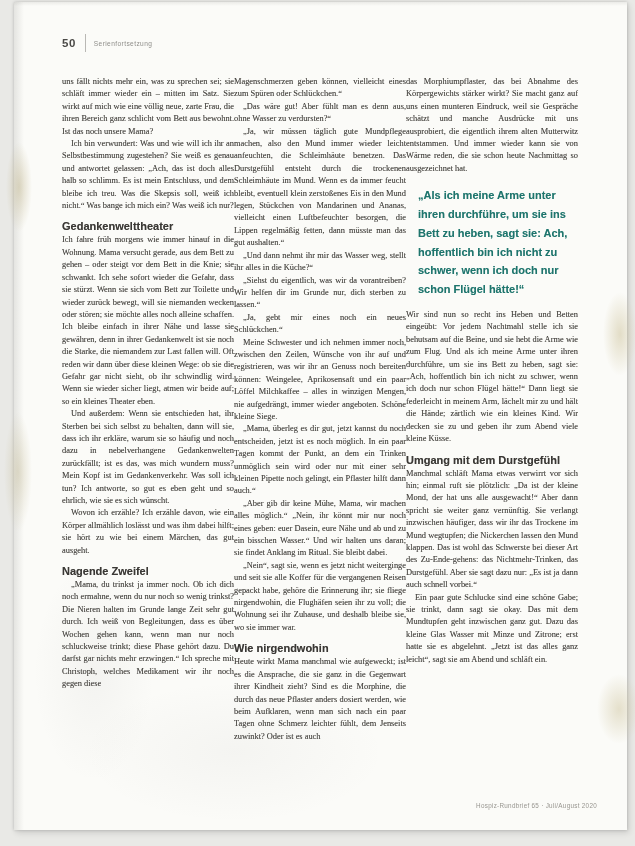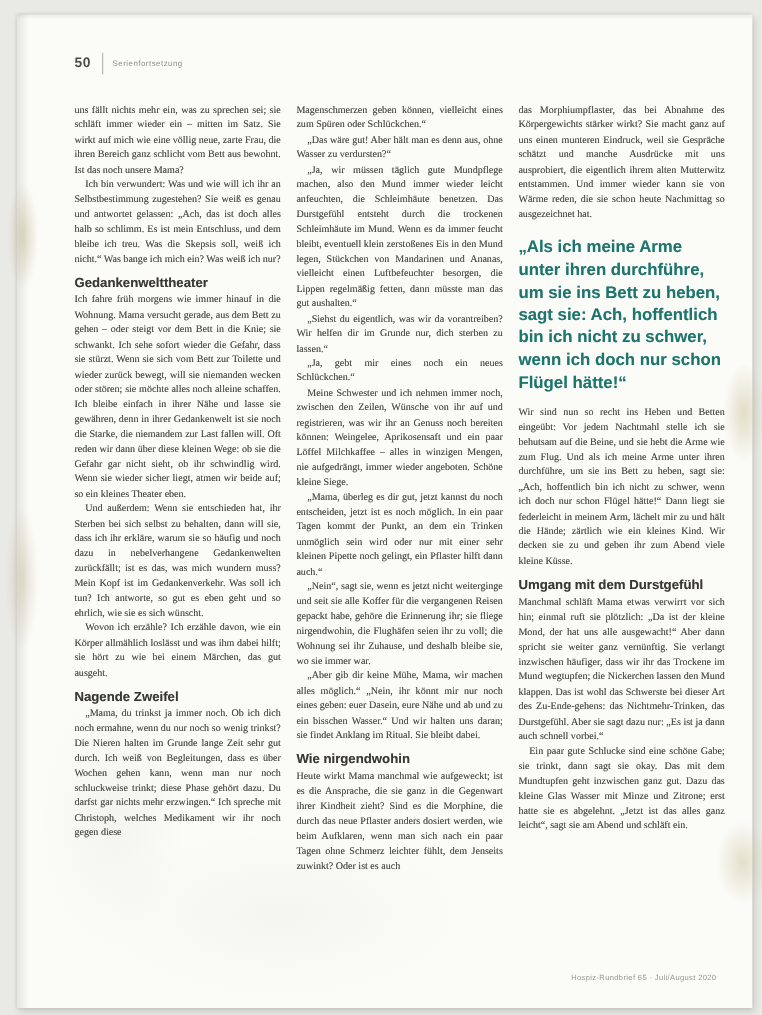--- a/index.html
+++ b/index.html
@@ -1,19 +1,19 @@
 <!DOCTYPE html>
 <html lang="de" style="--quote: #1e756d;"><head>
 <meta charset="utf-8">
 <style>
   html,body{margin:0;padding:0;width:635px;height:846px;overflow:hidden;
     background:#e9e9e6;font-family:"Liberation Serif",serif;}
   .backdrop{position:absolute;inset:0;background:#e9e9e6;}
   
-  .page{position:absolute;left:14px;top:12px;width:613px;height:828px;
+  .page{position:absolute;left:14px;top:2px;width:613px;height:828px;
     background:#fbfbf8;
     box-shadow:0 0 3px rgba(0,0,0,.18), 2px 3px 6px rgba(0,0,0,.12);
   }
   
   .artifact{position:absolute;pointer-events:none;}
   .a-leftedge{left:0;top:0;width:10px;height:100%;
     background:linear-gradient(90deg,rgba(90,90,85,.14),rgba(90,90,85,0));}
   .a-topedge{left:0;top:0;width:100%;height:4px;
     background:linear-gradient(180deg,rgba(90,90,85,.10),rgba(90,90,85,0));}
   .a-blob1{left:-8px;top:140px;width:26px;height:90px;border-radius:50%;
@@ -32,30 +32,30 @@
   
   .pagehead{position:absolute;left:48px;top:32px;display:flex;align-items:center;}
   .pagenum{font-family:"Liberation Sans",sans-serif;font-weight:bold;
     font-size:11.5px;color:#4b4a47;letter-spacing:.5px;}
   .headrule{display:inline-block;width:1px;height:18px;background:#b9b8b4;
     margin:0 8px 0 9px;}
   .sectionlabel{font-family:"Liberation Sans",sans-serif;font-size:6.6px;
     color:#8f8e8a;letter-spacing:.4px;}
 
   
-  .cols{position:absolute;left:48px;top:74px;width:542px;display:flex;gap:13px;}
+  .cols{position:absolute;left:48px;top:74px;width:542px;display:flex;}
   .col{width:172px;flex:0 0 172px;}
   .body{margin:0;font-size:8.4px;line-height:12.4px;color:#4a4844;
     text-align:justify;text-shadow:0 0 .5px rgba(80,78,74,.55);hyphens:auto;}
   .body.indent{text-indent:9px;}
   .subhead{margin:9px 0 3px 0;font-family:"Liberation Sans",sans-serif;
     font-weight:bold;font-size:11px;line-height:10px;color:#3a3835;
     text-shadow:0 0 .4px rgba(60,58,54,.5);}
-  .pullquote{margin:11px 0 10px 0;font-family:"Liberation Sans",sans-serif;
-    font-weight:bold;font-size:14px;line-height:18.8px;color:var(--quote,#1e756d);
+  .pullquote{margin:11px 0 10px 12px;font-family:"Liberation Sans",sans-serif;
+    font-weight:bold;font-size:11px;line-height:18.8px;color:var(--quote,#1e756d);
     text-align:left;text-shadow:0 0 .5px rgba(30,117,109,.4);}
 
   
   .footer{position:absolute;right:30px;top:800px;
     font-family:"Liberation Sans",sans-serif;font-size:6.3px;color:#97958f;
     letter-spacing:.3px;}
 </style>
 </head>
 <body>
 
@@ -83,28 +83,29 @@
           <p class="body indent">Ich bin verwundert: Was und wie will ich ihr an Selbstbestimmung zugestehen? Sie weiß es genau und antwortet gelassen: „Ach, das ist doch alles halb so schlimm. Es ist mein Entschluss, und dem bleibe ich treu. Was die Skepsis soll, weiß ich nicht.“ Was bange ich mich ein? Was weiß ich nur?</p>
           <h3 class="subhead">Gedankenwelttheater</h3>
           <p class="body">Ich fahre früh morgens wie immer hinauf in die Wohnung. Mama versucht gerade, aus dem Bett zu gehen – oder steigt vor dem Bett in die Knie; sie schwankt. Ich sehe sofort wieder die Gefahr, dass sie stürzt. Wenn sie sich vom Bett zur Toilette und wieder zurück bewegt, will sie niemanden wecken oder stören; sie möchte alles noch alleine schaffen. Ich bleibe einfach in ihrer Nähe und lasse sie gewähren, denn in ihrer Gedankenwelt ist sie noch die Starke, die niemandem zur Last fallen will. Oft reden wir dann über diese kleinen Wege: ob sie die Gefahr gar nicht sieht, ob ihr schwindlig wird. Wenn sie wieder sicher liegt, atmen wir beide auf; so ein kleines Theater eben.</p>
           <p class="body indent">Und außerdem: Wenn sie entschieden hat, ihr Sterben bei sich selbst zu behalten, dann will sie, dass ich ihr erkläre, warum sie so häufig und noch dazu in nebelverhangene Gedankenwelten zurückfällt; ist es das, was mich wundern muss? Mein Kopf ist im Gedankenverkehr. Was soll ich tun? Ich antworte, so gut es eben geht und so ehrlich, wie sie es sich wünscht.</p>
           <p class="body indent">Wovon ich erzähle? Ich erzähle davon, wie ein Körper allmählich loslässt und was ihm dabei hilft; sie hört zu wie bei einem Märchen, das gut ausgeht.</p>
           <h3 class="subhead">Nagende Zweifel</h3>
           <p class="body indent">„Mama, du trinkst ja immer noch. Ob ich dich noch ermahne, wenn du nur noch so wenig trinkst? Die Nieren halten im Grunde lange Zeit sehr gut durch. Ich weiß von Begleitungen, dass es über Wochen gehen kann, wenn man nur noch schluckweise trinkt; diese Phase gehört dazu. Du darfst gar nichts mehr erzwingen.“ Ich spreche mit Christoph, welches Medikament wir ihr noch gegen diese</p>
         </div>
       <div class="col">
           <p class="body">Magenschmerzen geben können, vielleicht eines zum Spüren oder Schlückchen.“</p>
-          <p class="body indent">„Das wäre gut! Aber hält man es denn aus, ohne Wasser zu verdursten?“</p>
+          <p class="body indent">„Das wäre gut! Aber fühlt man es denn aus, ohne Wasser zu verdursten?“</p>
           <p class="body indent">„Ja, wir müssen täglich gute Mundpflege machen, also den Mund immer wieder leicht anfeuchten, die Schleimhäute benetzen. Das Durstgefühl entsteht durch die trockenen Schleimhäute im Mund. Wenn es da immer feucht bleibt, eventuell klein zerstoßenes Eis in den Mund legen, Stückchen von Mandarinen und Ananas, vielleicht einen Luftbefeuchter besorgen, die Lippen regelmäßig fetten, dann müsste man das gut aushalten.“</p>
+          <p class="body indent">„Und dann nehmt ihr mir das Wasser weg, stellt ihr alles in die Küche?“</p>
           <p class="body indent">„Siehst du eigentlich, was wir da vorantreiben? Wir helfen dir im Grunde nur, dich sterben zu lassen.“</p>
           <p class="body indent">„Ja, gebt mir eines noch ein neues Schlückchen.“</p>
           <p class="body indent">Meine Schwester und ich nehmen immer noch, zwischen den Zeilen, Wünsche von ihr auf und registrieren, was wir ihr an Genuss noch bereiten können: Weingelee, Aprikosensaft und ein paar Löffel Milchkaffee – alles in winzigen Mengen, nie aufgedrängt, immer wieder angeboten. Schöne kleine Siege.</p>
           <p class="body indent">„Mama, überleg es dir gut, jetzt kannst du noch entscheiden, jetzt ist es noch möglich. In ein paar Tagen kommt der Punkt, an dem ein Trinken unmöglich sein wird oder nur mit einer sehr kleinen Pipette noch gelingt, ein Pflaster hilft dann auch.“</p>
+          <p class="body indent">„Aber gib dir keine Mühe, Mama, wir machen alles möglich.“ „Nein, ihr könnt mir nur noch eines geben: euer Dasein, eure Nähe und ab und zu ein bisschen Wasser.“ Und wir halten uns daran; sie findet Anklang im Ritual. Sie bleibt dabei.</p>
           <p class="body indent">„Nein“, sagt sie, wenn es jetzt nicht weiterginge und seit sie alle Koffer für die vergangenen Reisen gepackt habe, gehöre die Erinnerung ihr; sie fliege nirgendwohin, die Flughäfen seien ihr zu voll; die Wohnung sei ihr Zuhause, und deshalb bleibe sie, wo sie immer war.</p>
-          <p class="body indent">„Aber gib dir keine Mühe, Mama, wir machen alles möglich.“ „Nein, ihr könnt mir nur noch eines geben: euer Dasein, eure Nähe und ab und zu ein bisschen Wasser.“ Und wir halten uns daran; sie findet Anklang im Ritual. Sie bleibt dabei.</p>
           <h3 class="subhead">Wie nirgendwohin</h3>
           <p class="body">Heute wirkt Mama manchmal wie aufgeweckt; ist es die Ansprache, die sie ganz in die Gegenwart ihrer Kindheit zieht? Sind es die Morphine, die durch das neue Pflaster anders dosiert werden, wie beim Aufklaren, wenn man sich nach ein paar Tagen ohne Schmerz leichter fühlt, dem Jenseits zuwinkt? Oder ist es auch</p>
         </div>
       <div class="col">
           <p class="body">das Morphiumpflaster, das bei Abnahme des Körpergewichts stärker wirkt? Sie macht ganz auf uns einen munteren Eindruck, weil sie Gespräche schätzt und manche Ausdrücke mit uns ausprobiert, die eigentlich ihrem alten Mutterwitz entstammen. Und immer wieder kann sie von Wärme reden, die sie schon heute Nachmittag so ausgezeichnet hat.</p>
           <div class="pullquote">„Als ich meine Arme unter ihren durchführe, um sie ins Bett zu heben, sagt sie: Ach, hoffentlich bin ich nicht zu schwer, wenn ich doch nur schon Flügel hätte!“</div>
           <p class="body">Wir sind nun so recht ins Heben und Betten eingeübt: Vor jedem Nachtmahl stelle ich sie behutsam auf die Beine, und sie hebt die Arme wie zum Flug. Und als ich meine Arme unter ihren durchführe, um sie ins Bett zu heben, sagt sie: „Ach, hoffentlich bin ich nicht zu schwer, wenn ich doch nur schon Flügel hätte!“ Dann liegt sie federleicht in meinem Arm, lächelt mir zu und hält die Hände; zärtlich wie ein kleines Kind. Wir decken sie zu und geben ihr zum Abend viele kleine Küsse.</p>
           <h3 class="subhead">Umgang mit dem Durstgefühl</h3>
           <p class="body">Manchmal schläft Mama etwas verwirrt vor sich hin; einmal ruft sie plötzlich: „Da ist der kleine Mond, der hat uns alle ausgewacht!“ Aber dann spricht sie weiter ganz vernünftig. Sie verlangt inzwischen häufiger, dass wir ihr das Trockene im Mund wegtupfen; die Nickerchen lassen den Mund klappen. Das ist wohl das Schwerste bei dieser Art des Zu-Ende-gehens: das Nichtmehr-Trinken, das Durstgefühl. Aber sie sagt dazu nur: „Es ist ja dann auch schnell vorbei.“</p>
           <p class="body indent">Ein paar gute Schlucke sind eine schöne Gabe; sie trinkt, dann sagt sie okay. Das mit dem Mundtupfen geht inzwischen ganz gut. Dazu das kleine Glas Wasser mit Minze und Zitrone; erst hatte sie es abgelehnt. „Jetzt ist das alles ganz leicht“, sagt sie am Abend und schläft ein.</p>

